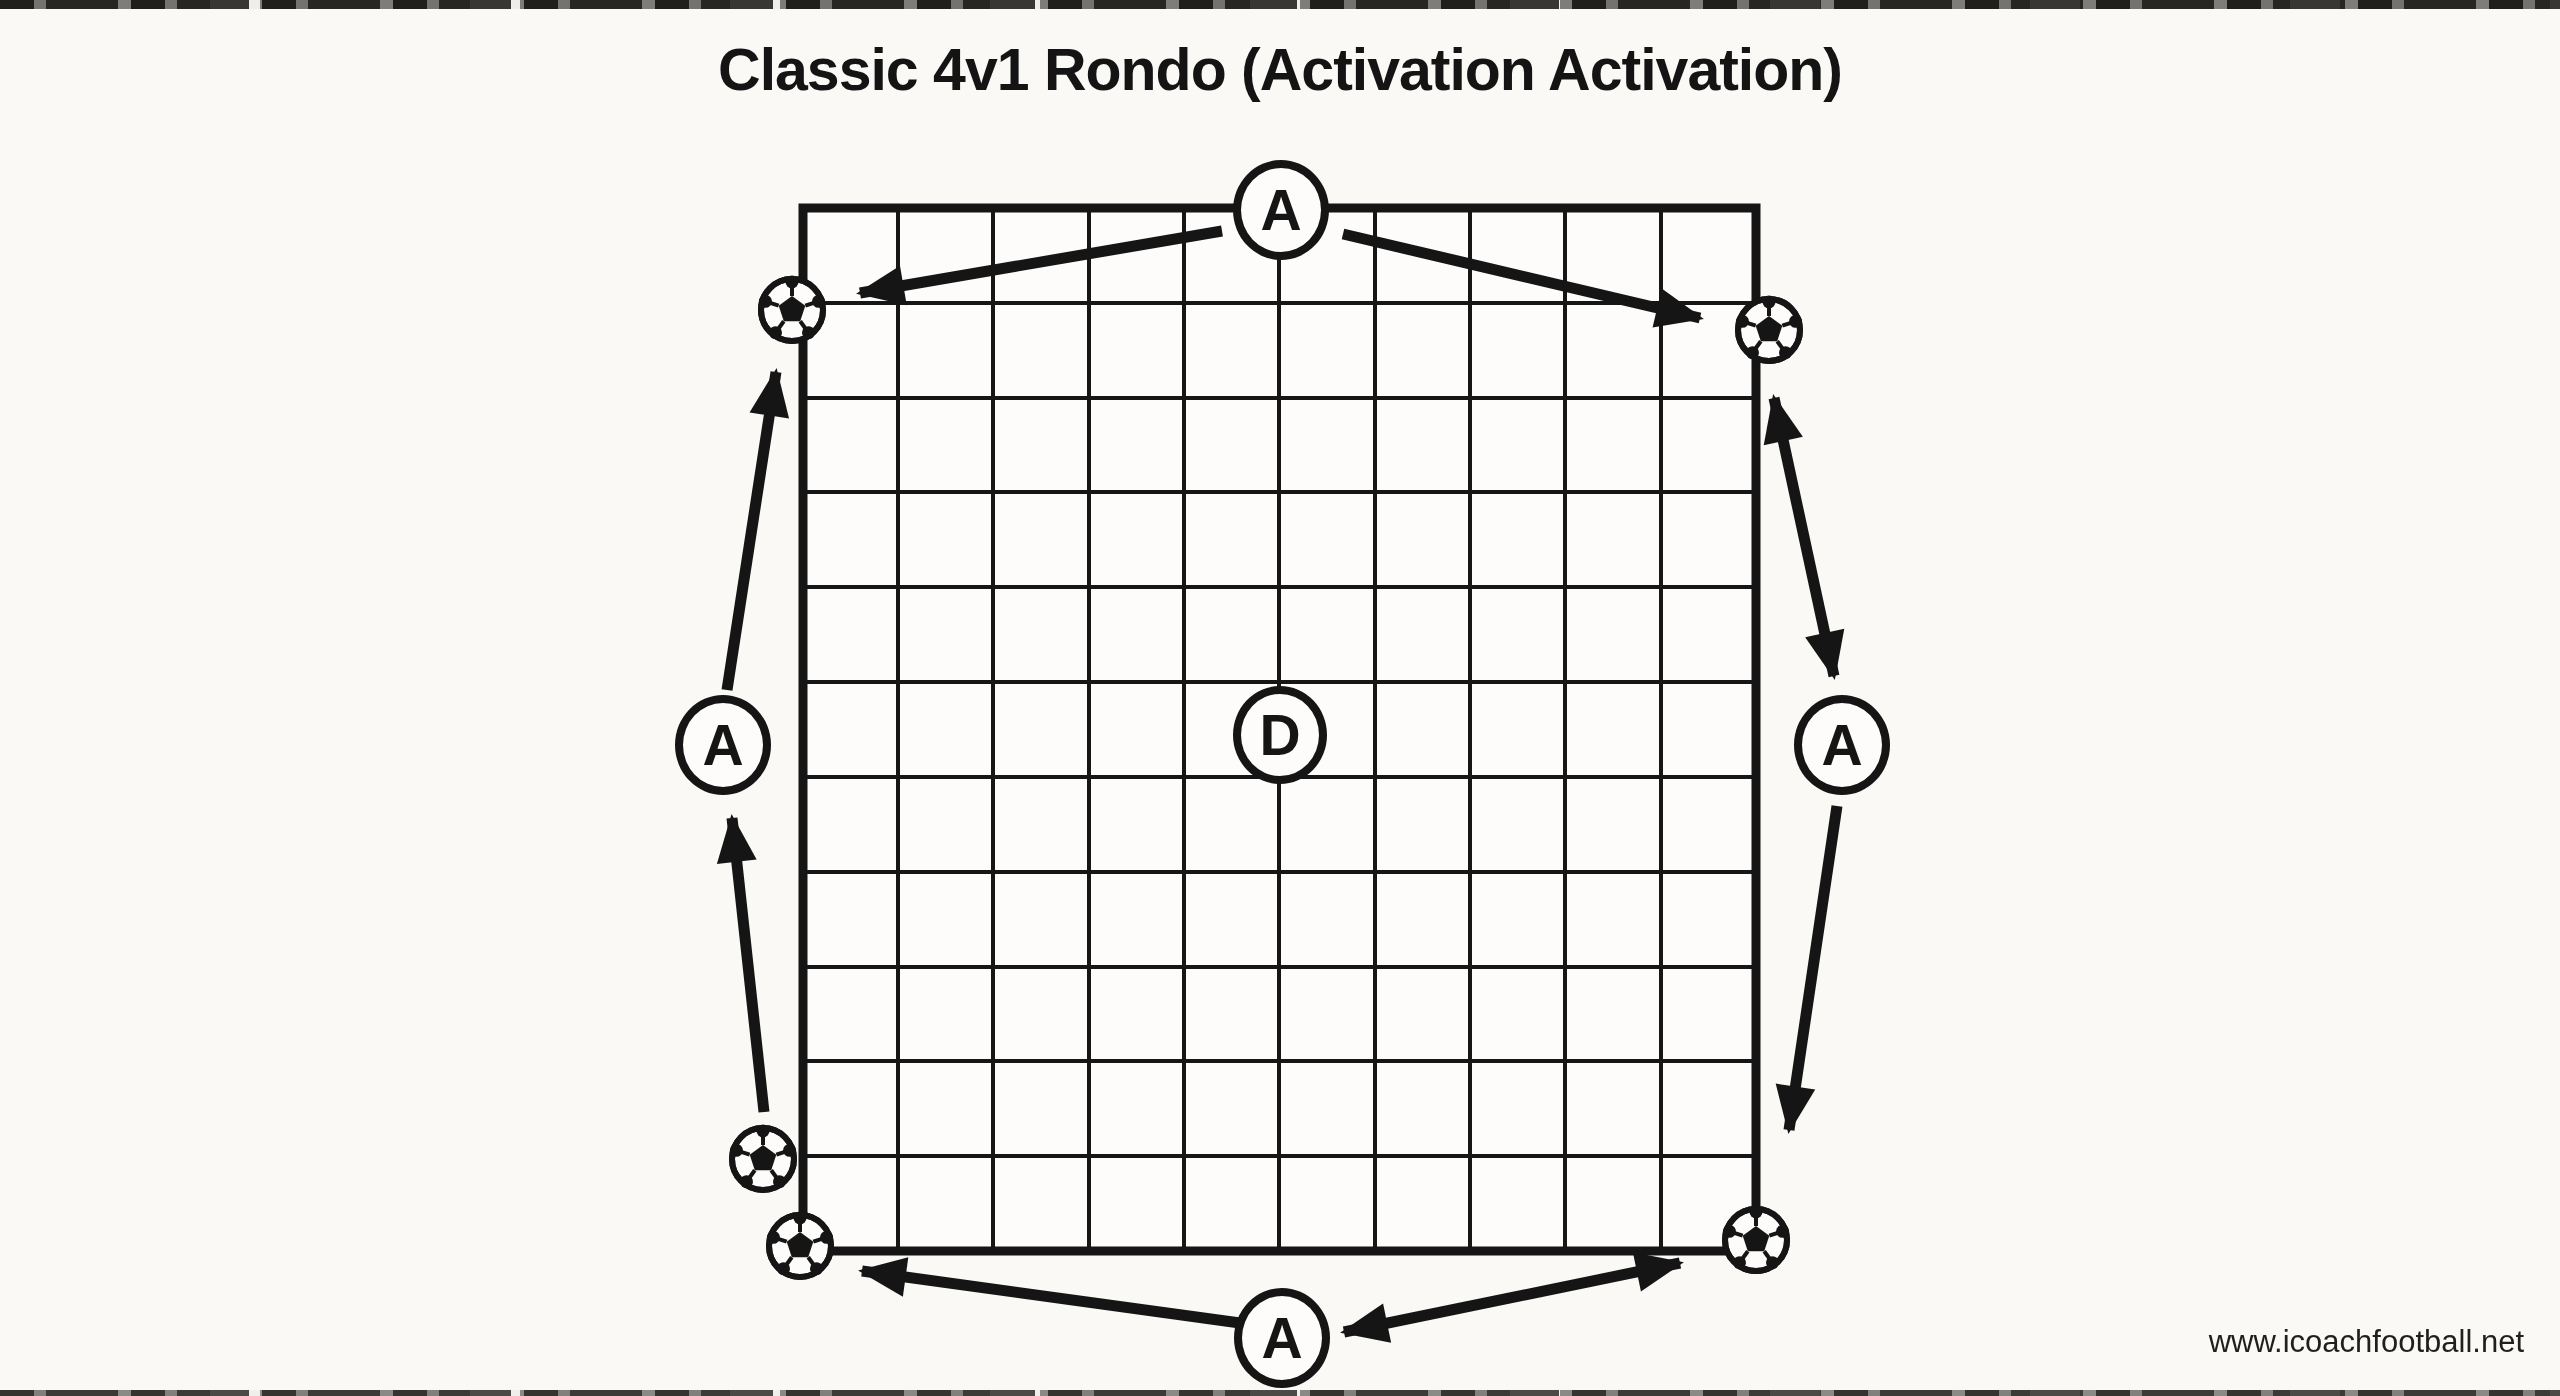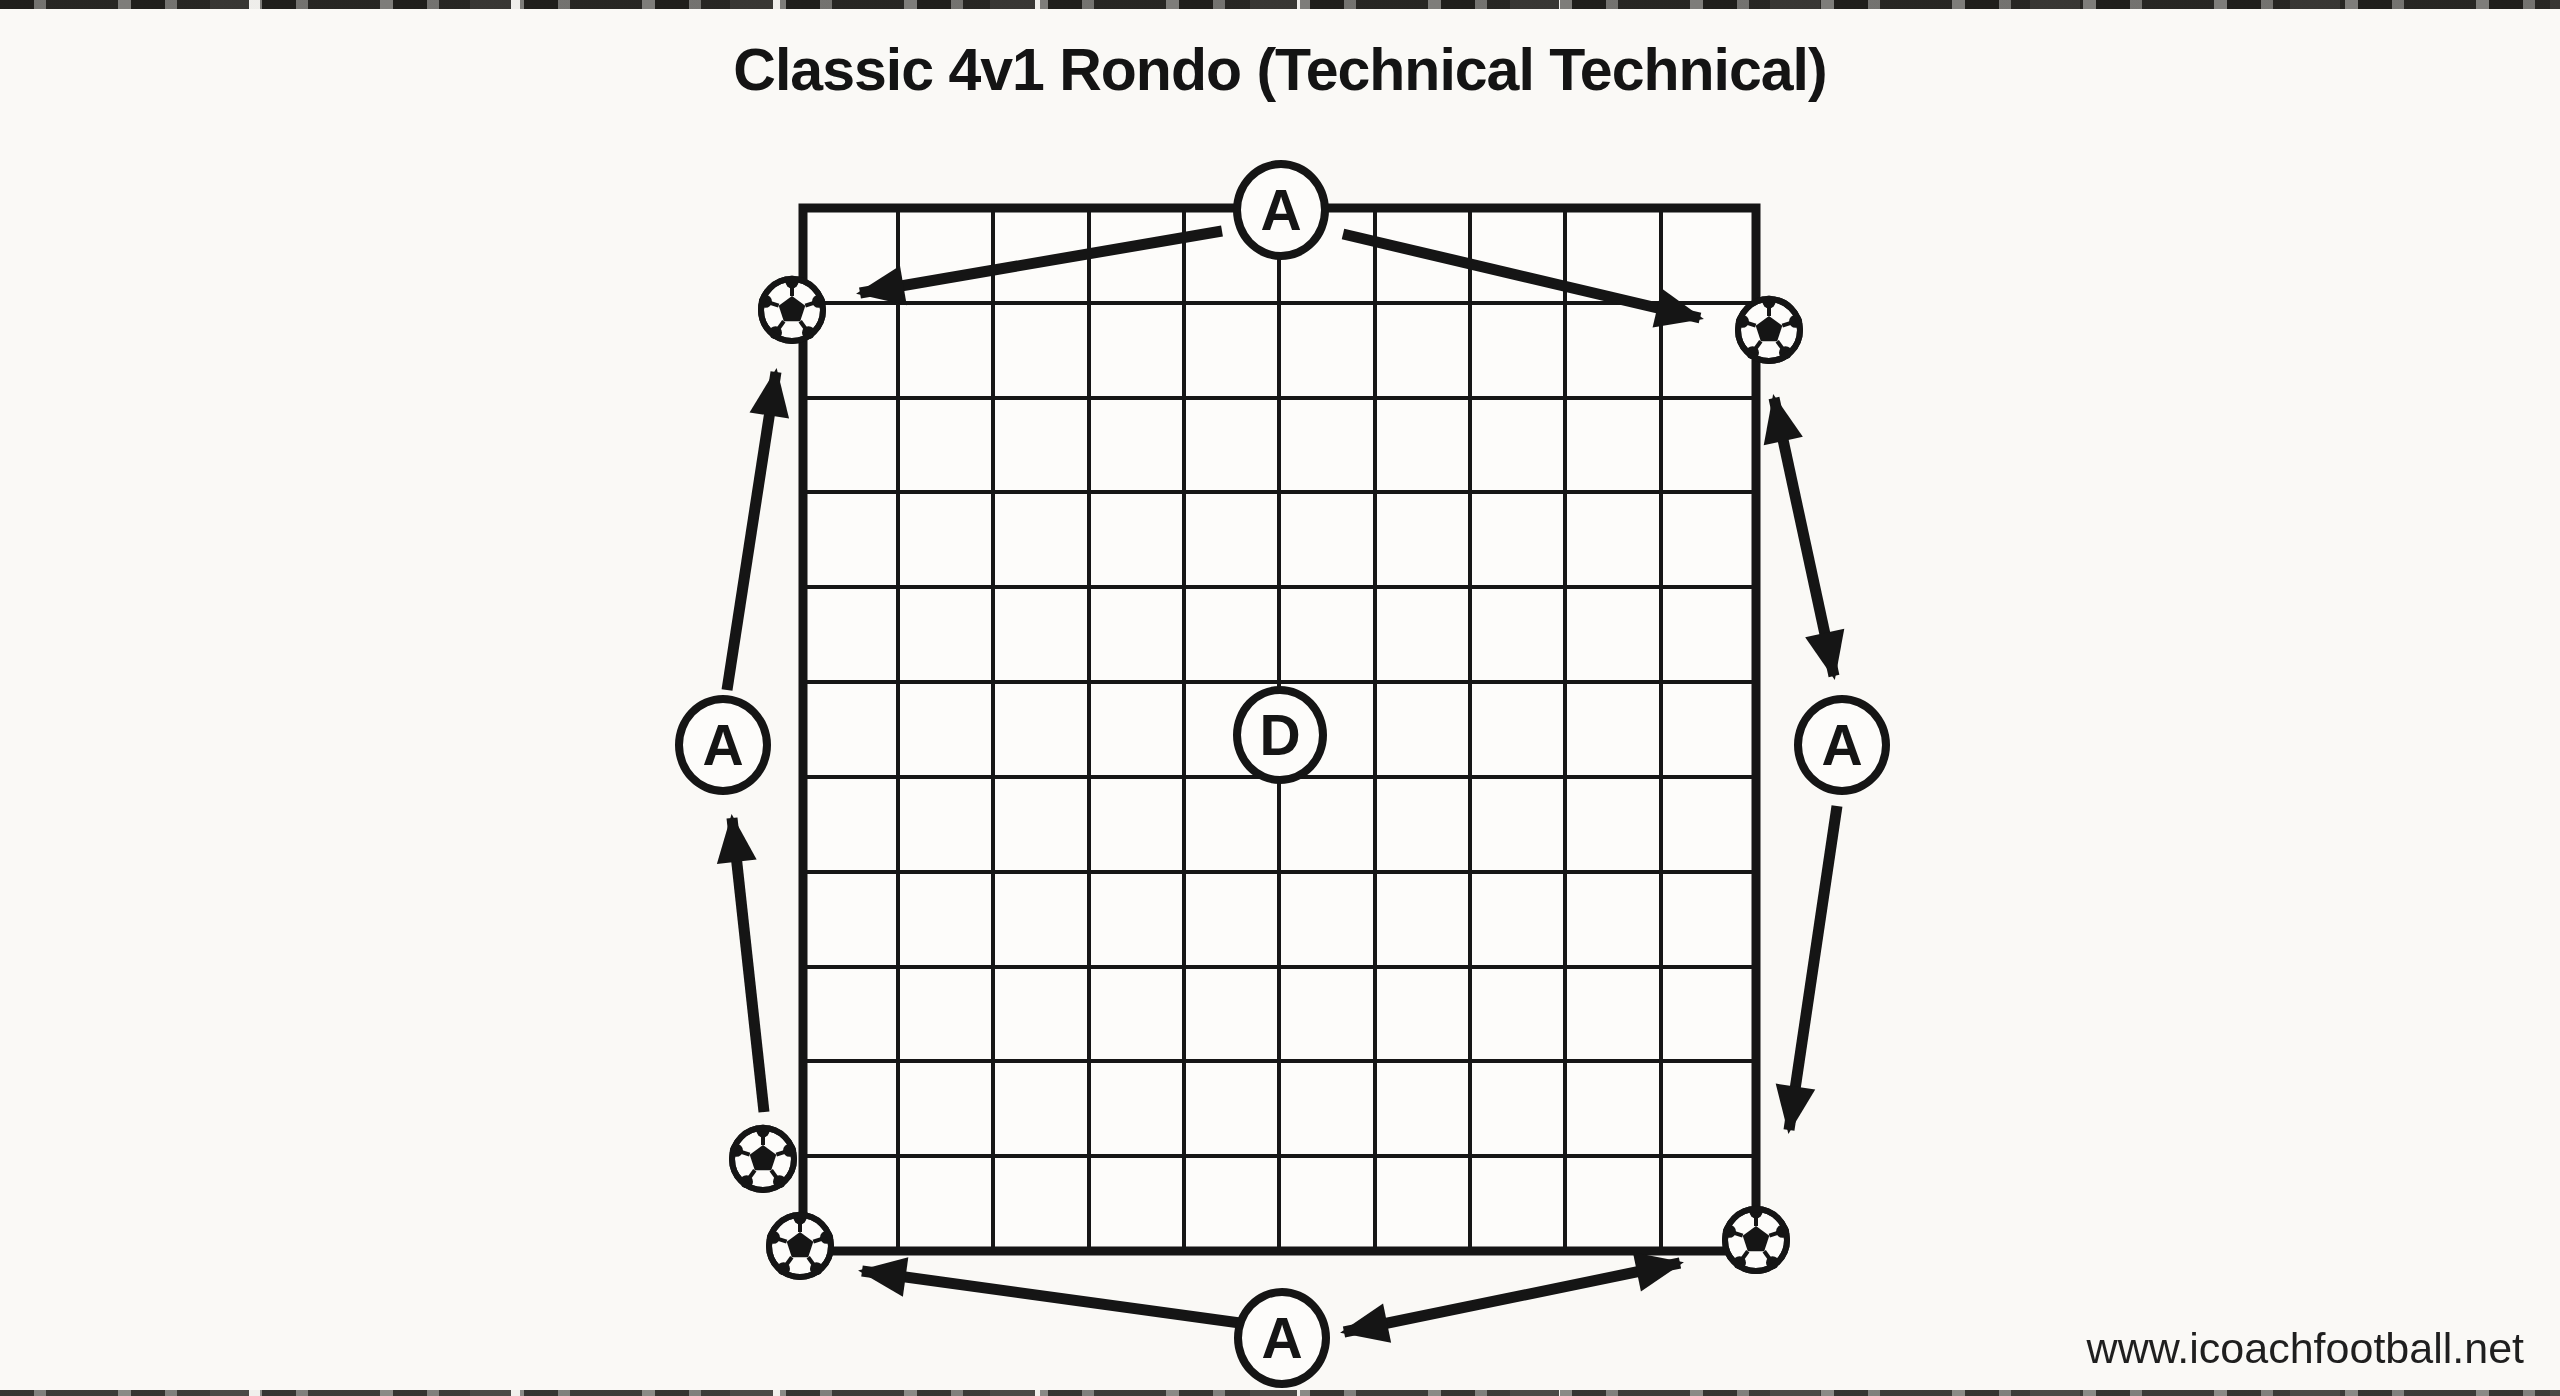--- a/index.html
+++ b/index.html
@@ -22,21 +22,21 @@
   .edge-band.top{top:0;height:9px;}
   .edge-band.bottom{bottom:0;height:6px;opacity:.9;}
   .title{
     position:absolute;top:36px;left:0;width:100%;
     text-align:center;
     font-size:59px;font-weight:700;letter-spacing:-1px;
     color:#141414;
   }
   .watermark{
     position:absolute;top:1324px;right:36px;
-    font-size:43px;font-weight:400;color:#1f1f1f;letter-spacing:0;
+    font-size:31px;font-weight:400;color:#1f1f1f;letter-spacing:0;
   }
   svg.diagram{position:absolute;left:0;top:0;width:2560px;height:1396px;}
   .pm{
     position:absolute;
     width:96px;height:100px;
     transform:translate(-50%,-50%);
     border:8px solid #151515;border-radius:50%;
     background:#fdfcfa;
     display:flex;align-items:center;justify-content:center;
     font-weight:700;font-size:57px;color:#151515;
@@ -46,21 +46,21 @@
   .pm.defender{width:94px;height:98px;}
 </style>
 </head>
 <body>
 
 <div class="canvas">
 
   <div class="edge-band top"></div>
   <div class="edge-band bottom"></div>
 
-  <div class="title">Classic 4v1 Rondo (Technical Technical)</div>
+  <div class="title">Classic 4v1 Rondo (Activation Activation)</div>
 
   <svg class="diagram" viewBox="0 0 2560 1396">
     <defs>
       <marker id="ah" markerUnits="userSpaceOnUse" markerWidth="52" markerHeight="44" viewBox="0 0 52 44" refX="46" refY="22" orient="auto-start-reverse">
         <path d="M2 2 L50 22 L2 42 Z" fill="#151515"></path>
       </marker>
       <g id="ball">
         <circle r="31" fill="#fdfcfa" stroke="#151515" stroke-width="6"></circle>
         <polygon fill="#151515" points="0,-14 13.3,-4.3 8.2,11.3 -8.2,11.3 -13.3,-4.3"></polygon>
         <g stroke="#151515" stroke-width="4">

